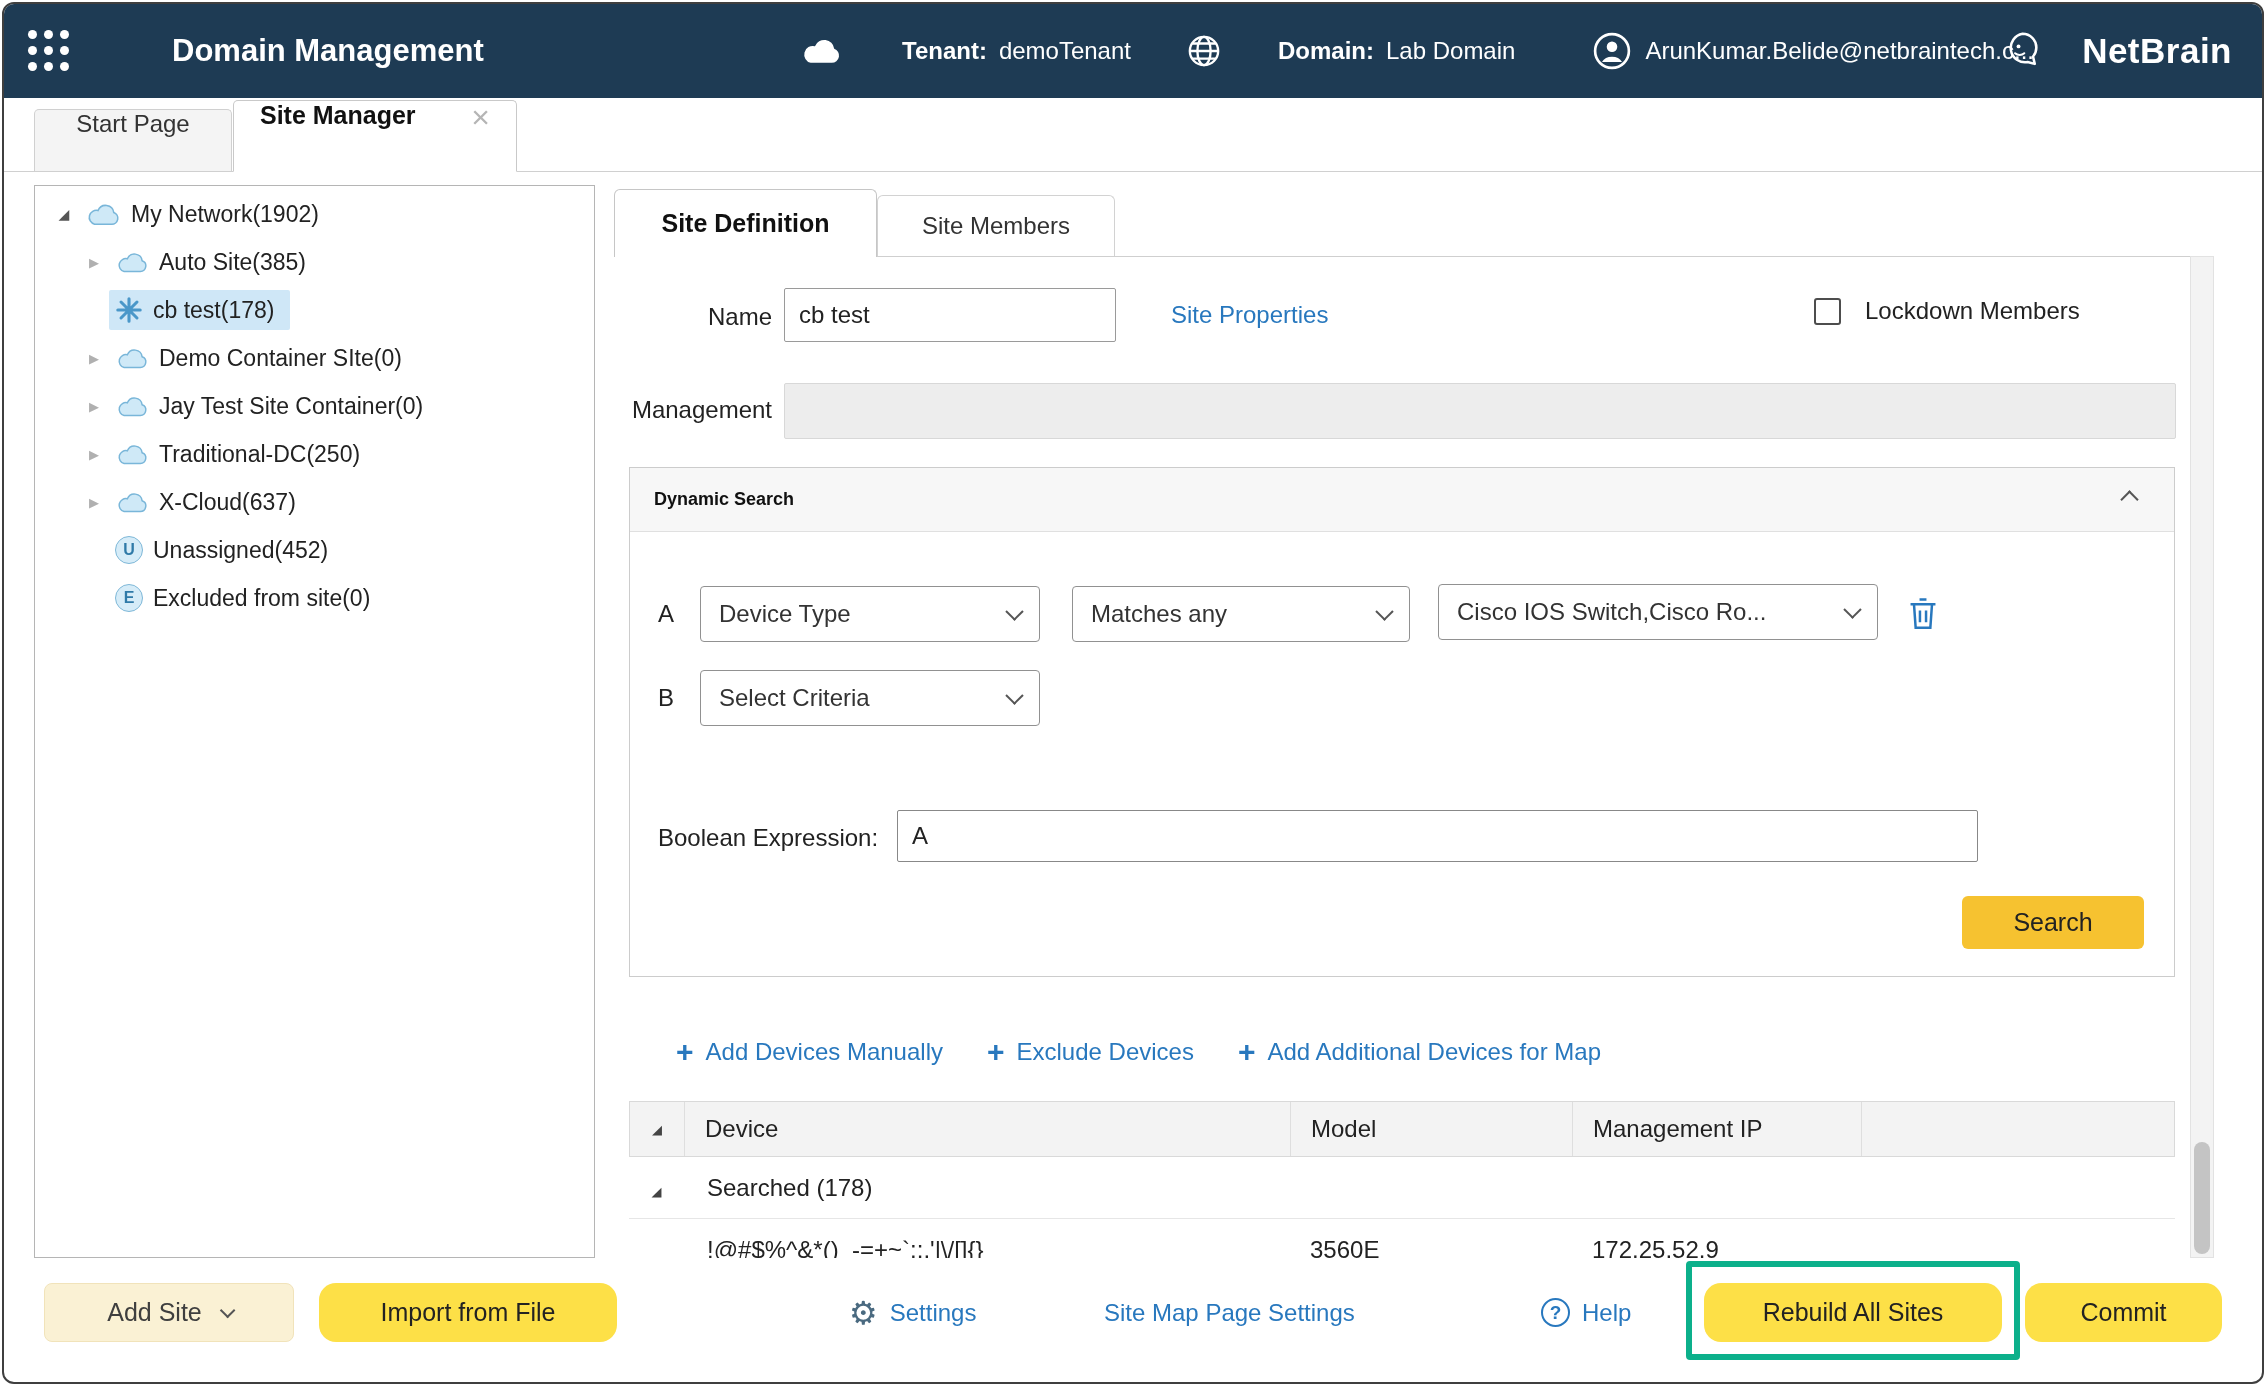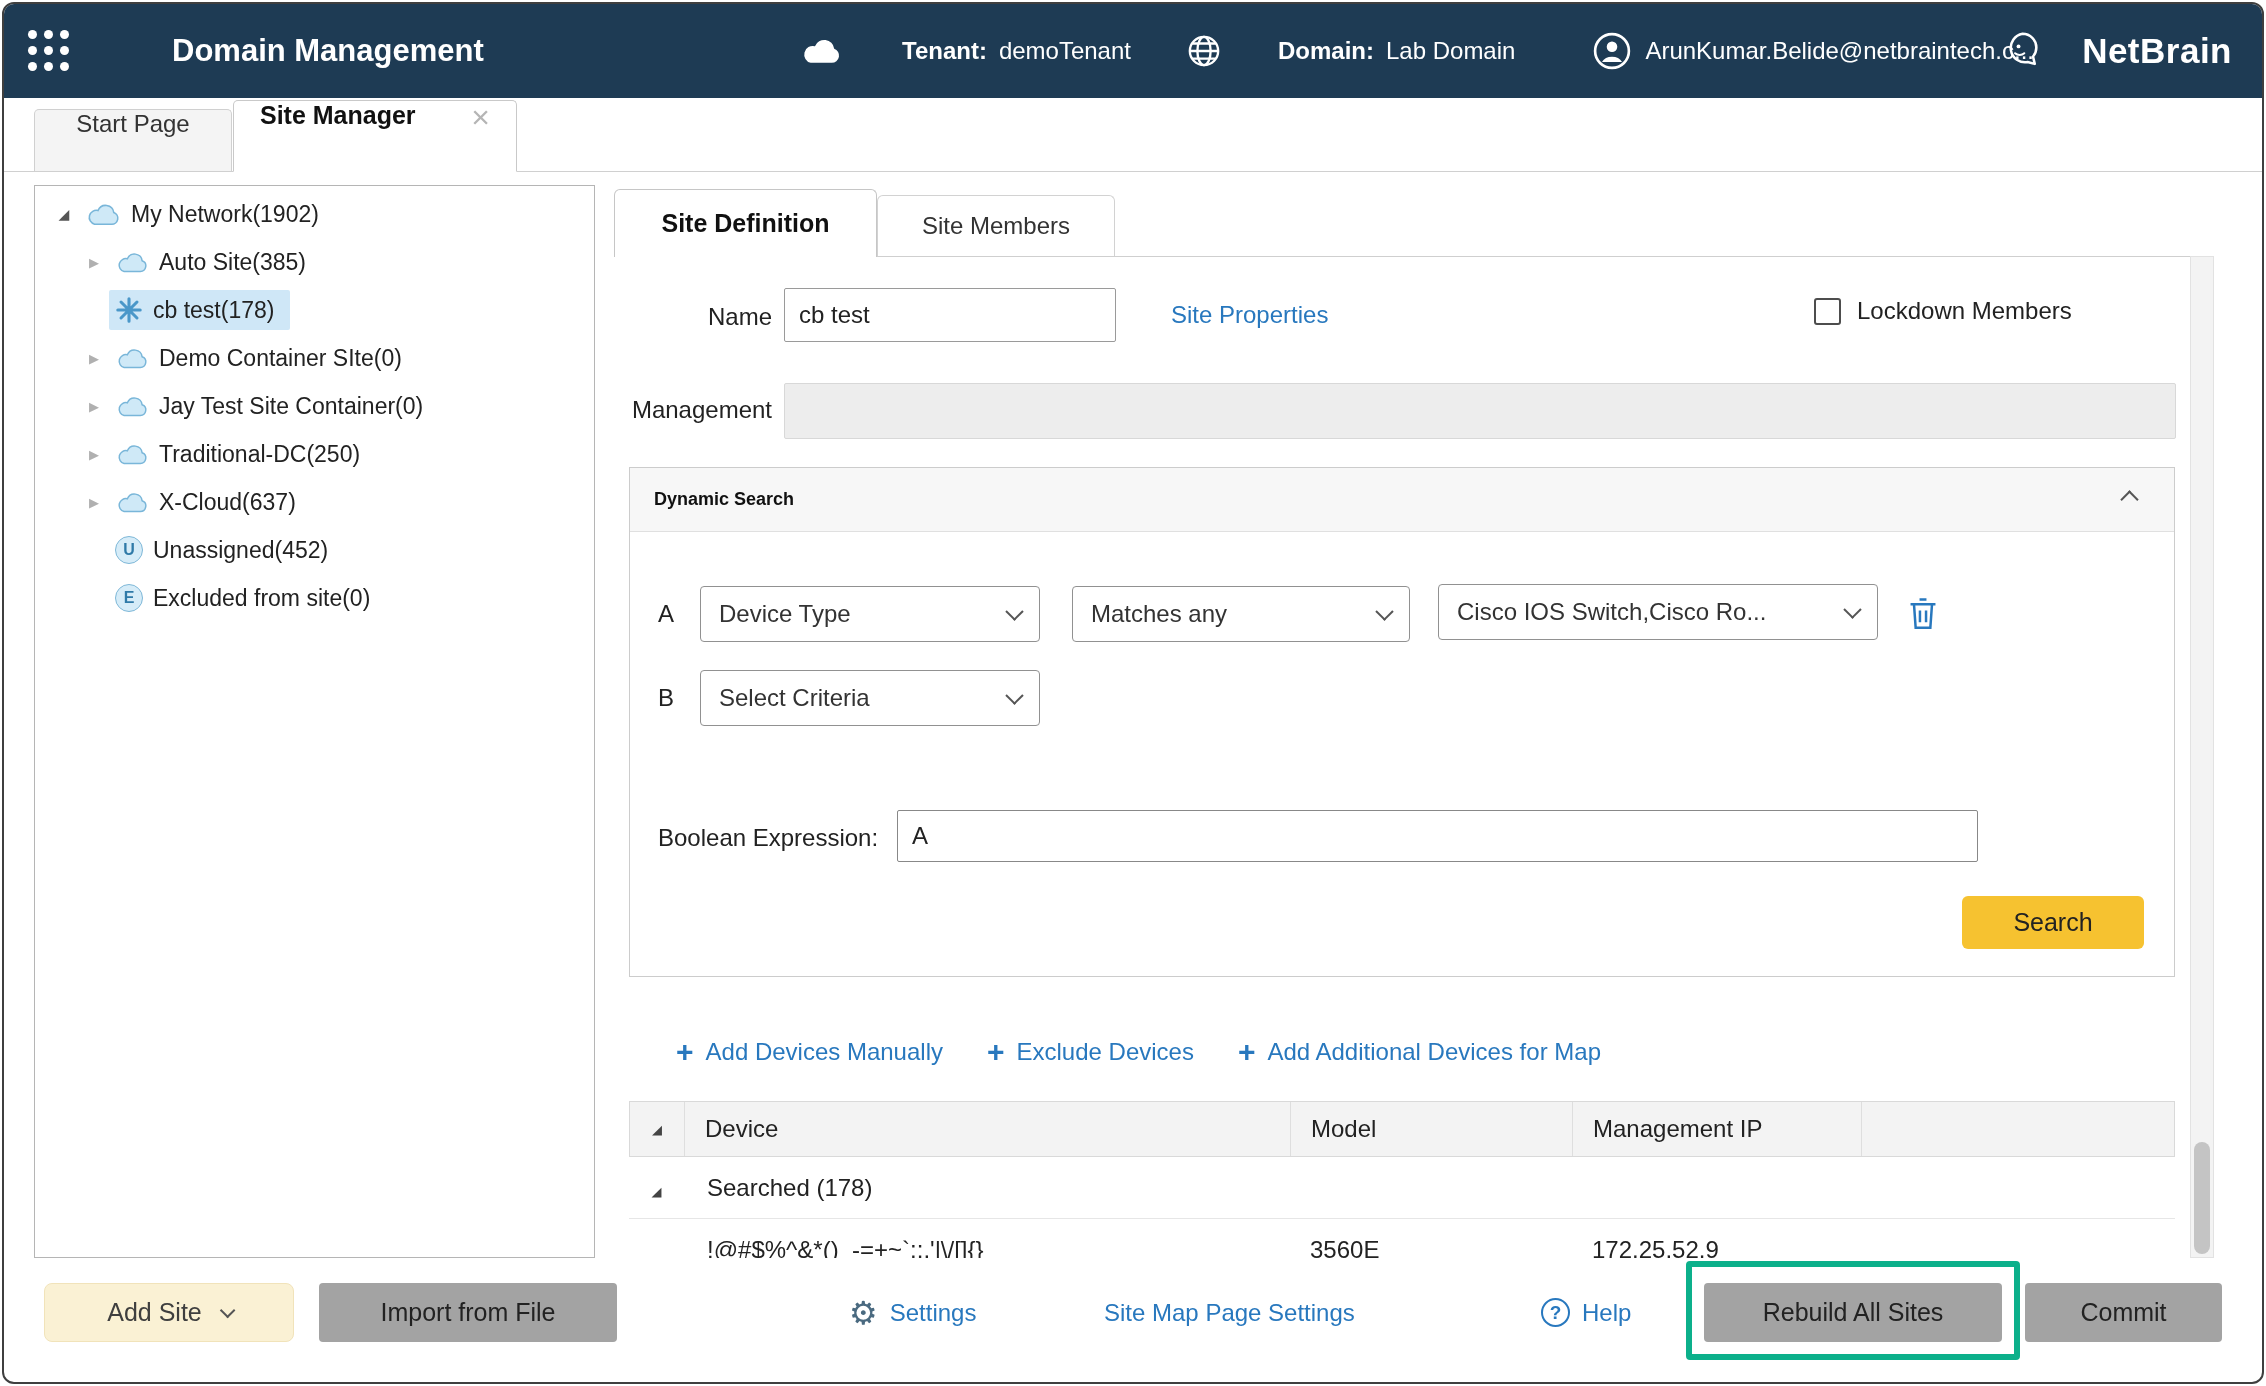--- a/index.html
+++ b/index.html
@@ -62,21 +62,21 @@
               border-top:1px solid #cfcfcf; overflow:hidden; background:#fff; }
   .vscroll { position:absolute; left:1576px; top:71px; width:24px; height:1002px;
              background:#f3f3f3; border:1px solid #e2e2e2; }
   .vthumb { position:absolute; left:3px; width:16px; top:885px; height:112px; background:#c4c4c4; border-radius:8px; }
 
   .flabel { position:absolute; display:flex; align-items:center; justify-content:flex-end;
             font-size:24px; color:#222; }
   .tinput { position:absolute; border:1px solid #9a9a9a; border-radius:2px; font-size:24px;
             padding:0 14px; color:#222; font-family:inherit; background:#fff; outline:none; }
   .link { color:#2878be; font-size:24px; cursor:pointer; }
-  .chk { position:absolute; left:1200px; top:40px; display:flex; align-items:center; gap:16px; }
+  .chk { position:absolute; left:1200px; top:40px; display:flex; align-items:center; gap:24px; }
   .chkbox { width:27px; height:27px; border:2px solid #4d4d4d; border-radius:3px; background:#fff; cursor:pointer; }
   .chklabel { font-size:24px; color:#222; }
 
   .dynbox { position:absolute; left:15px; top:210px; width:1546px; height:510px; border:1px solid #cccccc; }
   .dynhead { height:64px; background:#f7f7f7; border-bottom:1px solid #e0e0e0;
              display:flex; align-items:center; padding:0 24px; font-size:18px; font-weight:600; color:#111; }
   .chev { width:13px; height:13px; border-right:2px solid #555; border-bottom:2px solid #555;
           display:inline-block; }
   .chev.down { transform:rotate(45deg) translate(-2px,-2px); }
   .chev.up { transform:rotate(225deg); margin-left:auto; margin-right:14px; cursor:pointer; }
@@ -104,21 +104,21 @@
   .c4 { flex:1 1 auto; border-right:none; }
   .tri { font-size:13px; color:#444; }
   .grow { display:flex; height:62px; align-items:center; border-bottom:1px solid #e6e6e6; cursor:pointer; }
   .grow .gtri { flex:0 0 55px; text-align:center; }
   .grow .glabel { padding-left:23px; }
   .drow { display:flex; height:62px; align-items:center; cursor:pointer; }
   .td { padding-left:20px; }
   .drow .c1 { padding-left:23px; white-space:nowrap; overflow:hidden; }
 
   
-  .btn-y { position:absolute; top:1279px; height:59px; background:#a3a3a3; border-radius:4px;
+  .btn-y { position:absolute; top:1279px; height:59px; background:#fde047; border-radius:17px;
            display:flex; align-items:center; justify-content:center; font-size:25px; color:#222;
            font-weight:500; cursor:pointer; }
   .add-site { position:absolute; left:40px; top:1279px; width:250px; height:59px; background:#faf1d4;
               border:1px solid #f1e3ba; border-radius:8px; display:flex; align-items:center; justify-content:center;
               gap:18px; font-size:25px; color:#3f3f3f; cursor:pointer; }
   .add-site .chev { width:11px; height:11px; border-color:#555; transform:rotate(45deg) translateY(-3px); }
   .flink { position:absolute; top:1279px; height:59px; display:flex; align-items:center; gap:12px; cursor:pointer; }
   .gear { font-size:32px; color:#4a6a80; line-height:1; font-family:"DejaVu Sans",sans-serif; }
   .qmark { width:29px; height:29px; border:2px solid #2878be; border-radius:50%; color:#2878be;
            font-size:19px; font-weight:700; display:flex; align-items:center; justify-content:center; }

